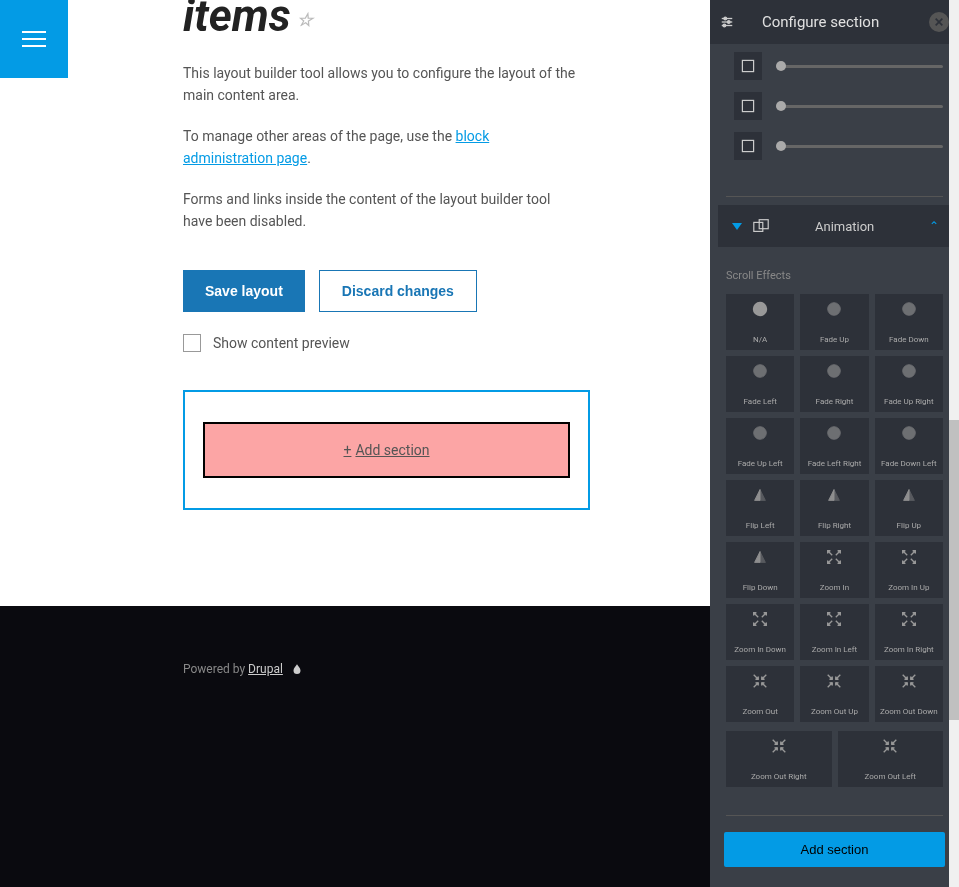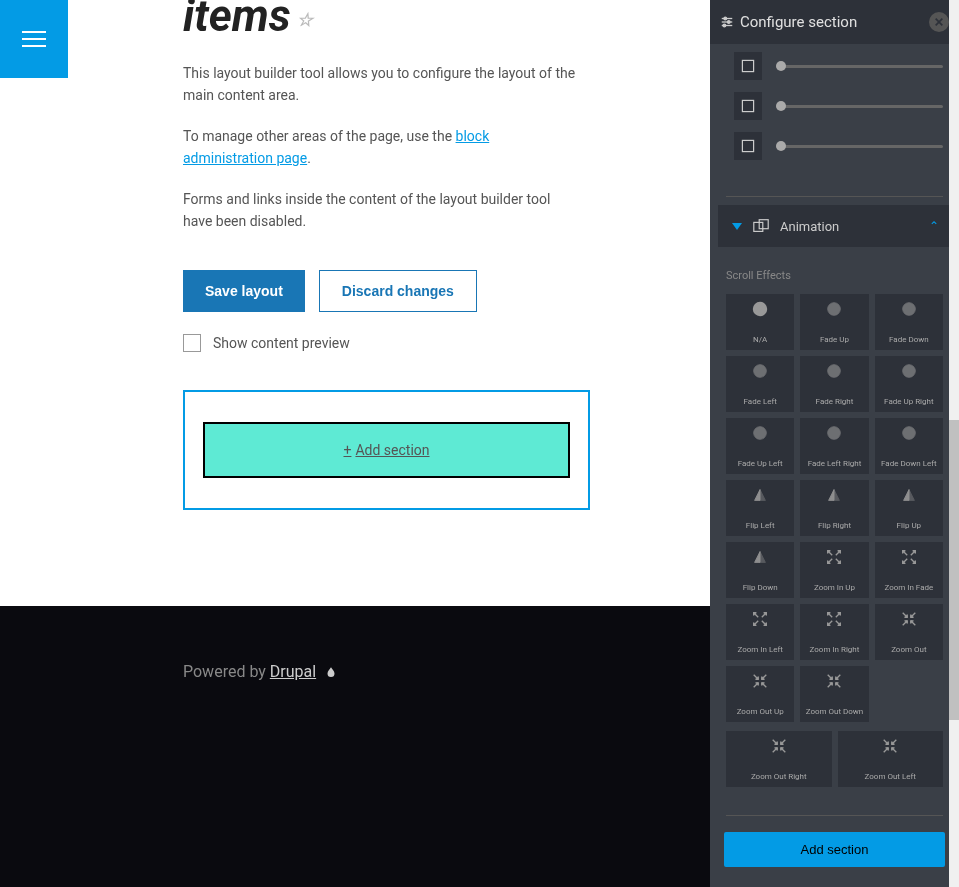--- a/index.html
+++ b/index.html
@@ -21,46 +21,46 @@
 
 .button-row { padding: 20px 0 0 115px; display: flex; gap: 14px; }
 .btn-primary { background: #1976b5; color: #fff; border: none; padding: 12px 22px; font-size: 14px; font-weight: 600; cursor: pointer; }
 .btn-secondary { background: #fff; color: #1976b5; border: 1px solid #1976b5; padding: 12px 22px; font-size: 14px; font-weight: 600; cursor: pointer; }
 
 .checkbox-row { padding: 22px 0 0 115px; display: flex; align-items: center; gap: 12px; }
 .checkbox { width: 18px; height: 18px; border: 1px solid #999; background: #fff; cursor: pointer; }
 .checkbox-label { font-size: 14px; color: #555; }
 
 .layout-section { margin: 38px 120px 0 115px; border: 2px solid #039be5; padding: 30px 18px; }
-.add-section-btn { width: 100%; background: #5eead4; border: 2px solid #000; padding: 18px 0; text-align: center; font-size: 14px; color: #555; cursor: pointer; }
+.add-section-btn { width: 100%; background: #fca5a5; border: 2px solid #000; padding: 18px 0; text-align: center; font-size: 14px; color: #555; cursor: pointer; }
 .add-section-btn span { text-decoration: underline; }
 .plus-icon { margin-right: 4px; }
 
-.footer { position: absolute; top: 606px; left: 0; width: 710px; height: 281px; background: #0a0a0f; color: #888; padding: 56px 0 0 183px; font-size: 16px; }
+.footer { position: absolute; top: 606px; left: 0; width: 710px; height: 281px; background: #0a0a0f; color: #888; padding: 56px 0 0 183px; font-size: 12px; }
 .footer a { color: #ccc; text-decoration: underline; }
 .drupal-icon { display: inline-block; width: 14px; height: 14px; margin-left: 4px; vertical-align: middle; }
 
 .sidebar { position: absolute; top: 0; right: 0; width: 249px; height: 887px; background: #3a3f47; color: #ccc; overflow-y: auto; }
-.sidebar-header { height: 44px; background: #2d3139; display: flex; align-items: center; padding: 0 10px; gap: 4px; position: relative; }
+.sidebar-header { height: 44px; background: #2d3139; display: flex; align-items: center; padding: 0 10px; gap: 26px; position: relative; }
 .sidebar-header-icon { width: 16px; height: 16px; display: flex; align-items: center; }
 .sidebar-title { font-size: 15px; color: #e0e0e0; flex: 1; }
 .close-btn { width: 20px; height: 20px; border-radius: 50%; background: #555; color: #2d3139; display: flex; align-items: center; justify-content: center; font-size: 12px; cursor: pointer; }
 
 .sliders-section { padding: 8px 16px 16px 24px; }
 .slider-row { display: flex; align-items: center; gap: 14px; margin-bottom: 12px; }
 .slider-icon-box { width: 28px; height: 28px; background: #2d3139; display: flex; align-items: center; justify-content: center; }
 .slider-track { flex: 1; height: 3px; background: #666; position: relative; border-radius: 2px; }
 .slider-thumb { position: absolute; left: 0; top: -4px; width: 10px; height: 10px; border-radius: 50%; background: #aaa; }
 
 .divider { margin: 8px 16px; height: 1px; background: #555; }
 
 .accordion-header { margin: 8px 8px 0 8px; background: #2d3139; padding: 12px 14px; display: flex; align-items: center; gap: 10px; position: relative; cursor: pointer; }
 .triangle-down { width: 0; height: 0; border-left: 5px solid transparent; border-right: 5px solid transparent; border-top: 7px solid #039be5; }
 .accordion-icon { width: 18px; height: 18px; }
-.accordion-title { font-size: 13px; color: #ccc; flex: 1; }
+.accordion-title { font-size: 13px; color: #ccc; flex: 1; margin-left: 35px; }
 .chevron-up { color: #039be5; font-size: 12px; position: absolute; right: 12px; }
 
 .grid-section { padding: 22px 16px 10px 16px; }
 .grid-label { font-size: 11px; color: #888; margin-bottom: 12px; }
 .effect-grid { display: grid; grid-template-columns: repeat(3, 1fr); gap: 6px; }
 .effect-grid-2 { display: grid; grid-template-columns: repeat(2, 1fr); gap: 6px; margin-top: 9px; }
 .effect-cell { background: #2d3139; height: 56px; display: flex; flex-direction: column; align-items: center; justify-content: center; gap: 16px; cursor: pointer; padding: 4px; }
 .effect-icon { width: 20px; height: 20px; display: flex; align-items: center; justify-content: center; color: #999; }
 .effect-label { font-size: 8px; color: #aaa; text-align: center; line-height: 1.2; }
 
@@ -305,36 +305,51 @@
               <line x1="3" y1="3" x2="8" y2="8"></line>
               <polyline points="3,6 3,3 6,3"></polyline>
               <line x1="17" y1="3" x2="12" y2="8"></line>
               <polyline points="14,3 17,3 17,6"></polyline>
               <line x1="3" y1="17" x2="8" y2="12"></line>
               <polyline points="3,14 3,17 6,17"></polyline>
               <line x1="17" y1="17" x2="12" y2="12"></line>
               <polyline points="14,17 17,17 17,14"></polyline>
             </svg>
           </div>
+          <div class="effect-label">Zoom In</div>
+        </div>
+        <div class="effect-cell">
+          <div class="effect-icon">
+            <svg width="18" height="18" viewBox="0 0 20 20" fill="#999" stroke="#999" stroke-width="1.5">
+              <line x1="3" y1="3" x2="8" y2="8"></line>
+              <polyline points="3,6 3,3 6,3"></polyline>
+              <line x1="17" y1="3" x2="12" y2="8"></line>
+              <polyline points="14,3 17,3 17,6"></polyline>
+              <line x1="3" y1="17" x2="8" y2="12"></line>
+              <polyline points="3,14 3,17 6,17"></polyline>
+              <line x1="17" y1="17" x2="12" y2="12"></line>
+              <polyline points="14,17 17,17 17,14"></polyline>
+            </svg>
+          </div>
           <div class="effect-label">Zoom In Up</div>
         </div>
         <div class="effect-cell">
           <div class="effect-icon">
             <svg width="18" height="18" viewBox="0 0 20 20" fill="#999" stroke="#999" stroke-width="1.5">
               <line x1="3" y1="3" x2="8" y2="8"></line>
               <polyline points="3,6 3,3 6,3"></polyline>
               <line x1="17" y1="3" x2="12" y2="8"></line>
               <polyline points="14,3 17,3 17,6"></polyline>
               <line x1="3" y1="17" x2="8" y2="12"></line>
               <polyline points="3,14 3,17 6,17"></polyline>
               <line x1="17" y1="17" x2="12" y2="12"></line>
               <polyline points="14,17 17,17 17,14"></polyline>
             </svg>
           </div>
-          <div class="effect-label">Zoom In Fade</div>
+          <div class="effect-label">Zoom In Down</div>
         </div>
         <div class="effect-cell">
           <div class="effect-icon">
             <svg width="18" height="18" viewBox="0 0 20 20" fill="#999" stroke="#999" stroke-width="1.5">
               <line x1="3" y1="3" x2="8" y2="8"></line>
               <polyline points="3,6 3,3 6,3"></polyline>
               <line x1="17" y1="3" x2="12" y2="8"></line>
               <polyline points="14,3 17,3 17,6"></polyline>
               <line x1="3" y1="17" x2="8" y2="12"></line>
               <polyline points="3,14 3,17 6,17"></polyline>

